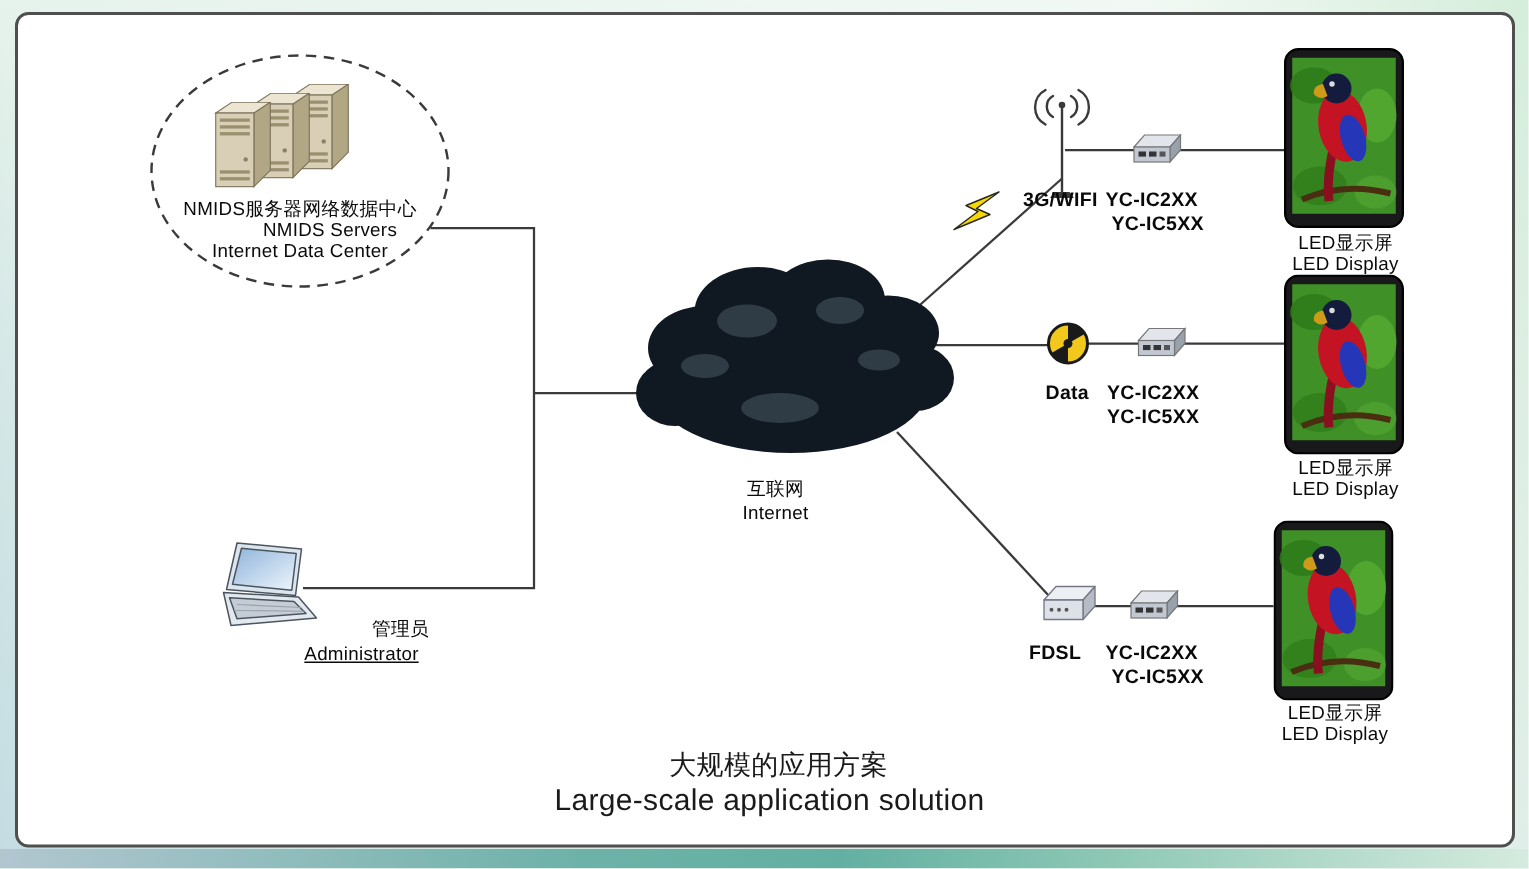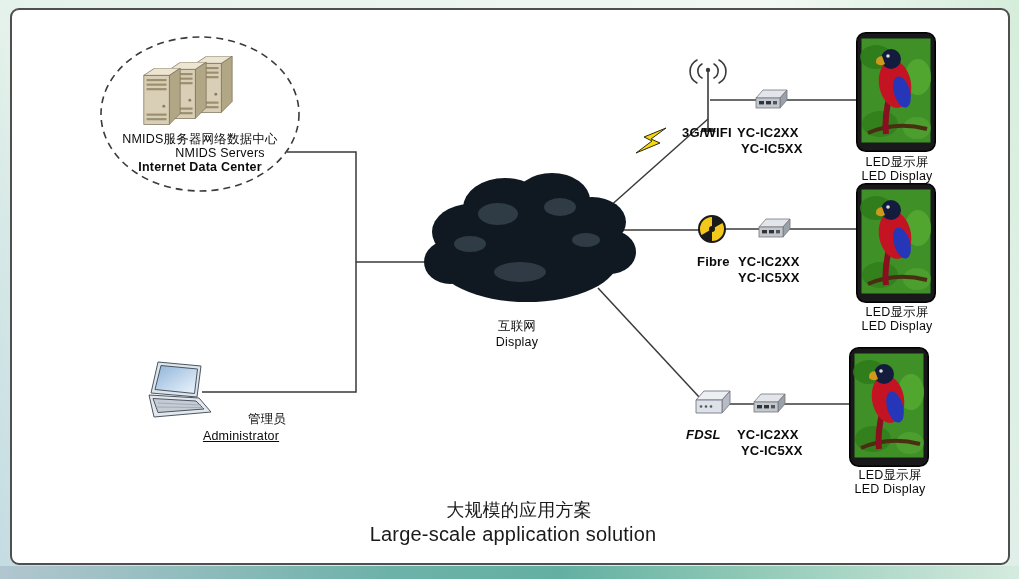--- a/index.html
+++ b/index.html
@@ -161,41 +161,41 @@
     <use href="#ctrl" x="756" y="217" width="36" height="24"></use>
     <use href="#ctrl" x="751" y="392" width="36" height="24"></use>
 
     <use href="#led" x="856" y="32" width="80" height="120"></use>
     <use href="#led" x="856" y="183" width="80" height="120"></use>
     <use href="#led" x="849" y="347" width="80" height="120"></use>
   </svg>
 
   <div class="lbl c" style="left:200px; top:133px;">NMIDS服务器网络数据中心</div>
   <div class="lbl c" style="left:200px; top:147px;margin-left:20px;">NMIDS Servers</div>
-  <div class="lbl c" style="left:200px; top:161px;font-weight:bold;">Internet Data Center</div>
+  <div class="lbl c" style="left:200px; top:161px;">Internet Data Center</div>
 
   <div class="lbl c" style="left:517px; top:320px;">互联网</div>
-  <div class="lbl c" style="left:517px; top:336px;">Display</div>
+  <div class="lbl c" style="left:517px; top:336px;">Internet</div>
 
   <div class="lbl c" style="left:243px; top:413px;margin-left:24px;">管理员</div>
   <div class="lbl c" style="left:241px; top:430px;text-decoration:underline;">Administrator</div>
 
   <div class="lbl b" style="left:682px; top:126px;text-align:center;">3G/WIFI</div>
   <div class="lbl b" style="left:737px; top:126px;">YC-IC2XX</div>
   <div class="lbl b" style="left:741px; top:142px;">YC-IC5XX</div>
   <div class="lbl c" style="left:897px; top:156px;">LED显示屏</div>
   <div class="lbl c" style="left:897px; top:170px;">LED Display</div>
 
-  <div class="lbl b" style="left:697px; top:255px;">Fibre</div>
+  <div class="lbl b" style="left:697px; top:255px;">Data</div>
   <div class="lbl b" style="left:738px; top:255px;">YC-IC2XX</div>
   <div class="lbl b" style="left:738px; top:271px;">YC-IC5XX</div>
   <div class="lbl c" style="left:897px; top:306px;">LED显示屏</div>
   <div class="lbl c" style="left:897px; top:320px;">LED Display</div>
 
-  <div class="lbl b" style="left:686px; top:428px;font-style:italic;">FDSL</div>
+  <div class="lbl b" style="left:686px; top:428px;">FDSL</div>
   <div class="lbl b" style="left:737px; top:428px;">YC-IC2XX</div>
   <div class="lbl b" style="left:741px; top:444px;">YC-IC5XX</div>
   <div class="lbl c" style="left:890px; top:469px;">LED显示屏</div>
   <div class="lbl c" style="left:890px; top:483px;">LED Display</div>
 
   <div class="lbl c title-zh" style="left:519px; top:501px;">大规模的应用方案</div>
   <div class="lbl c title-en" style="left:513px; top:523px;">Large-scale application solution</div>
 
   <div class="band"></div>
 </div>

